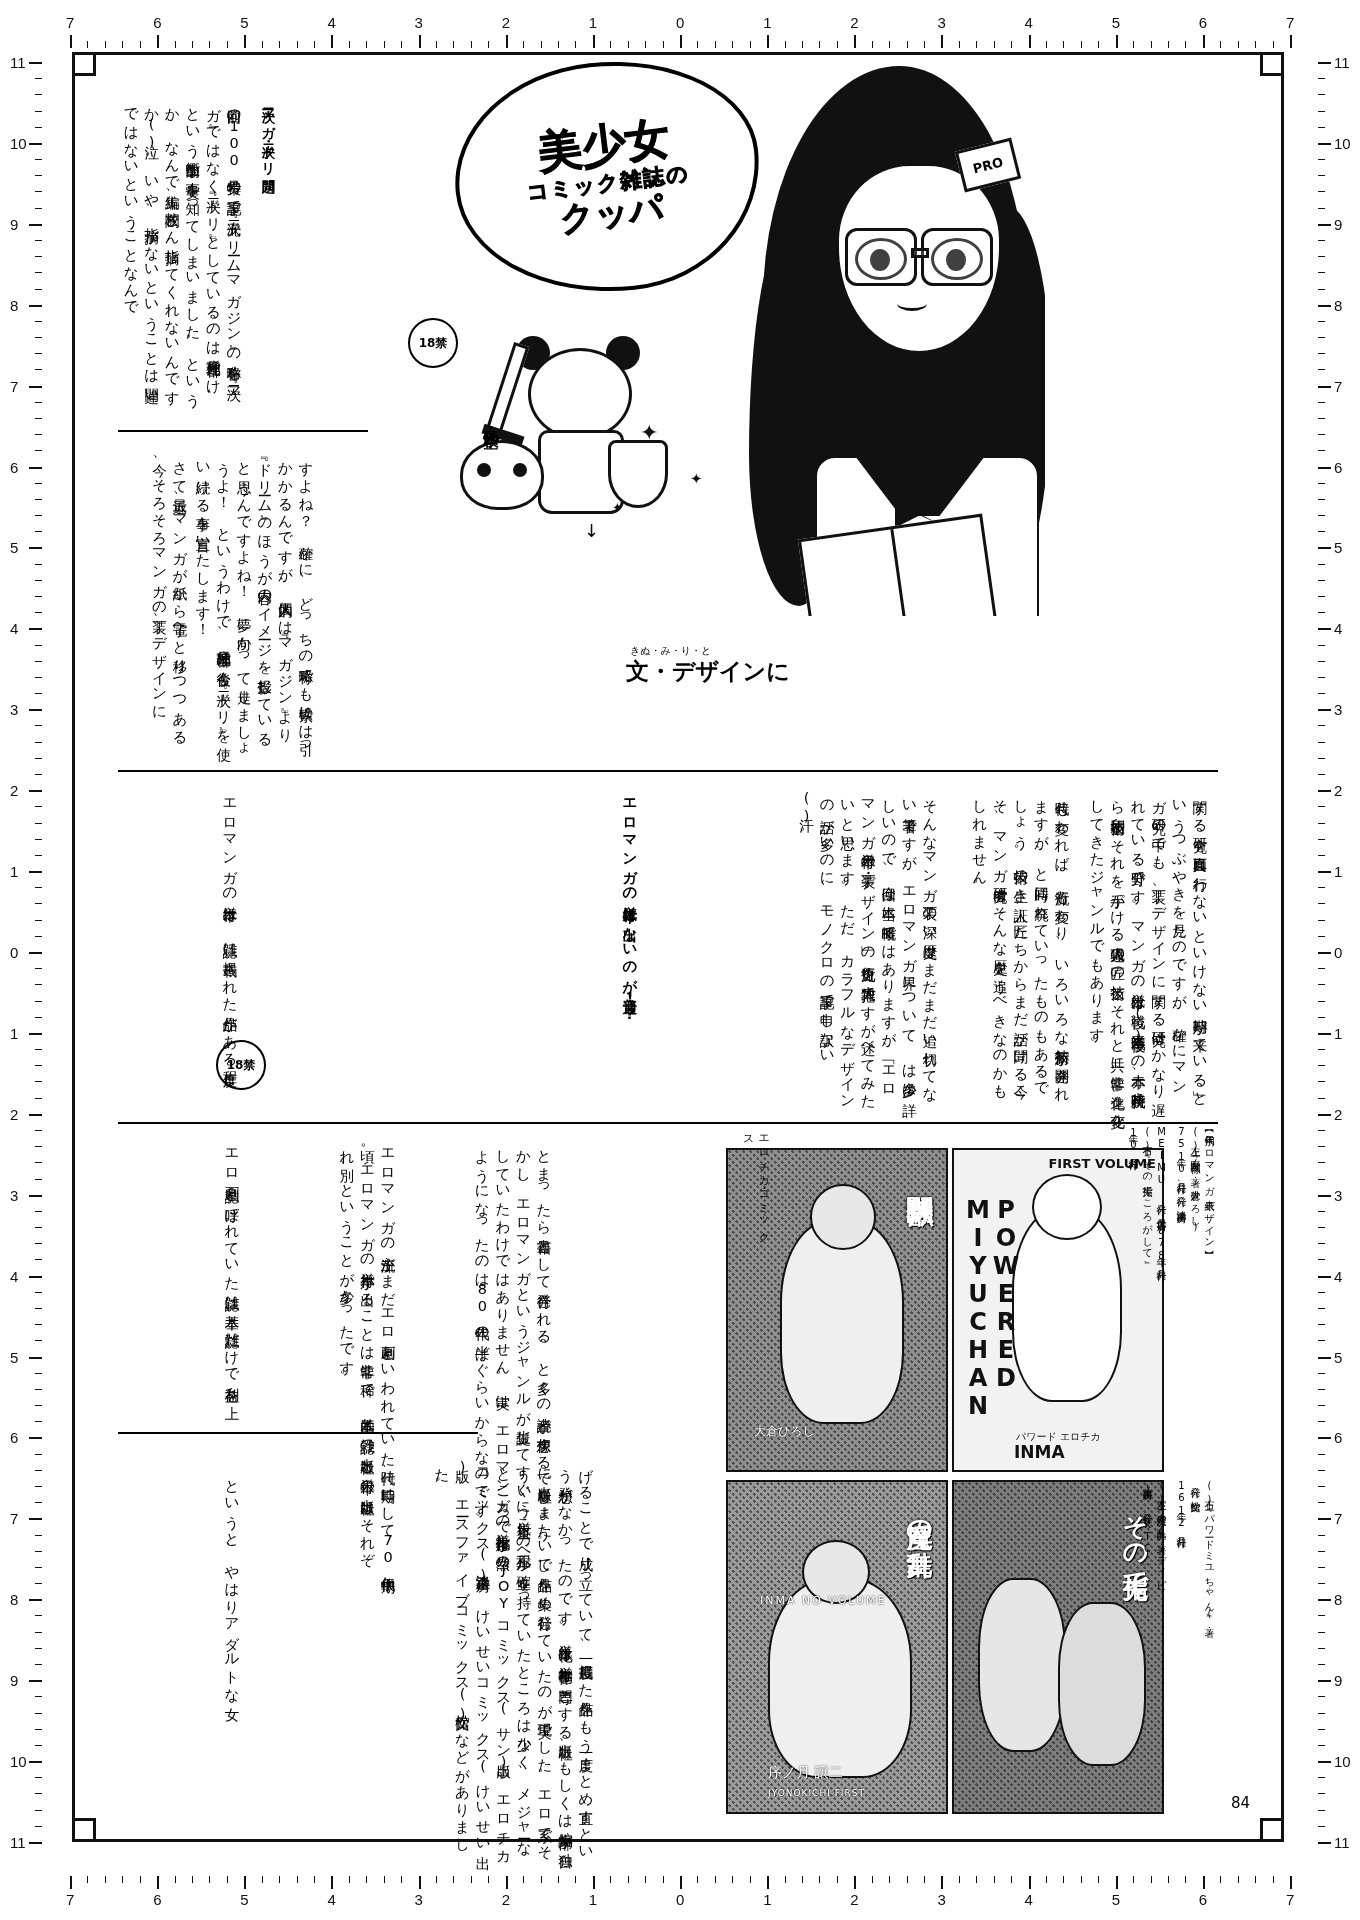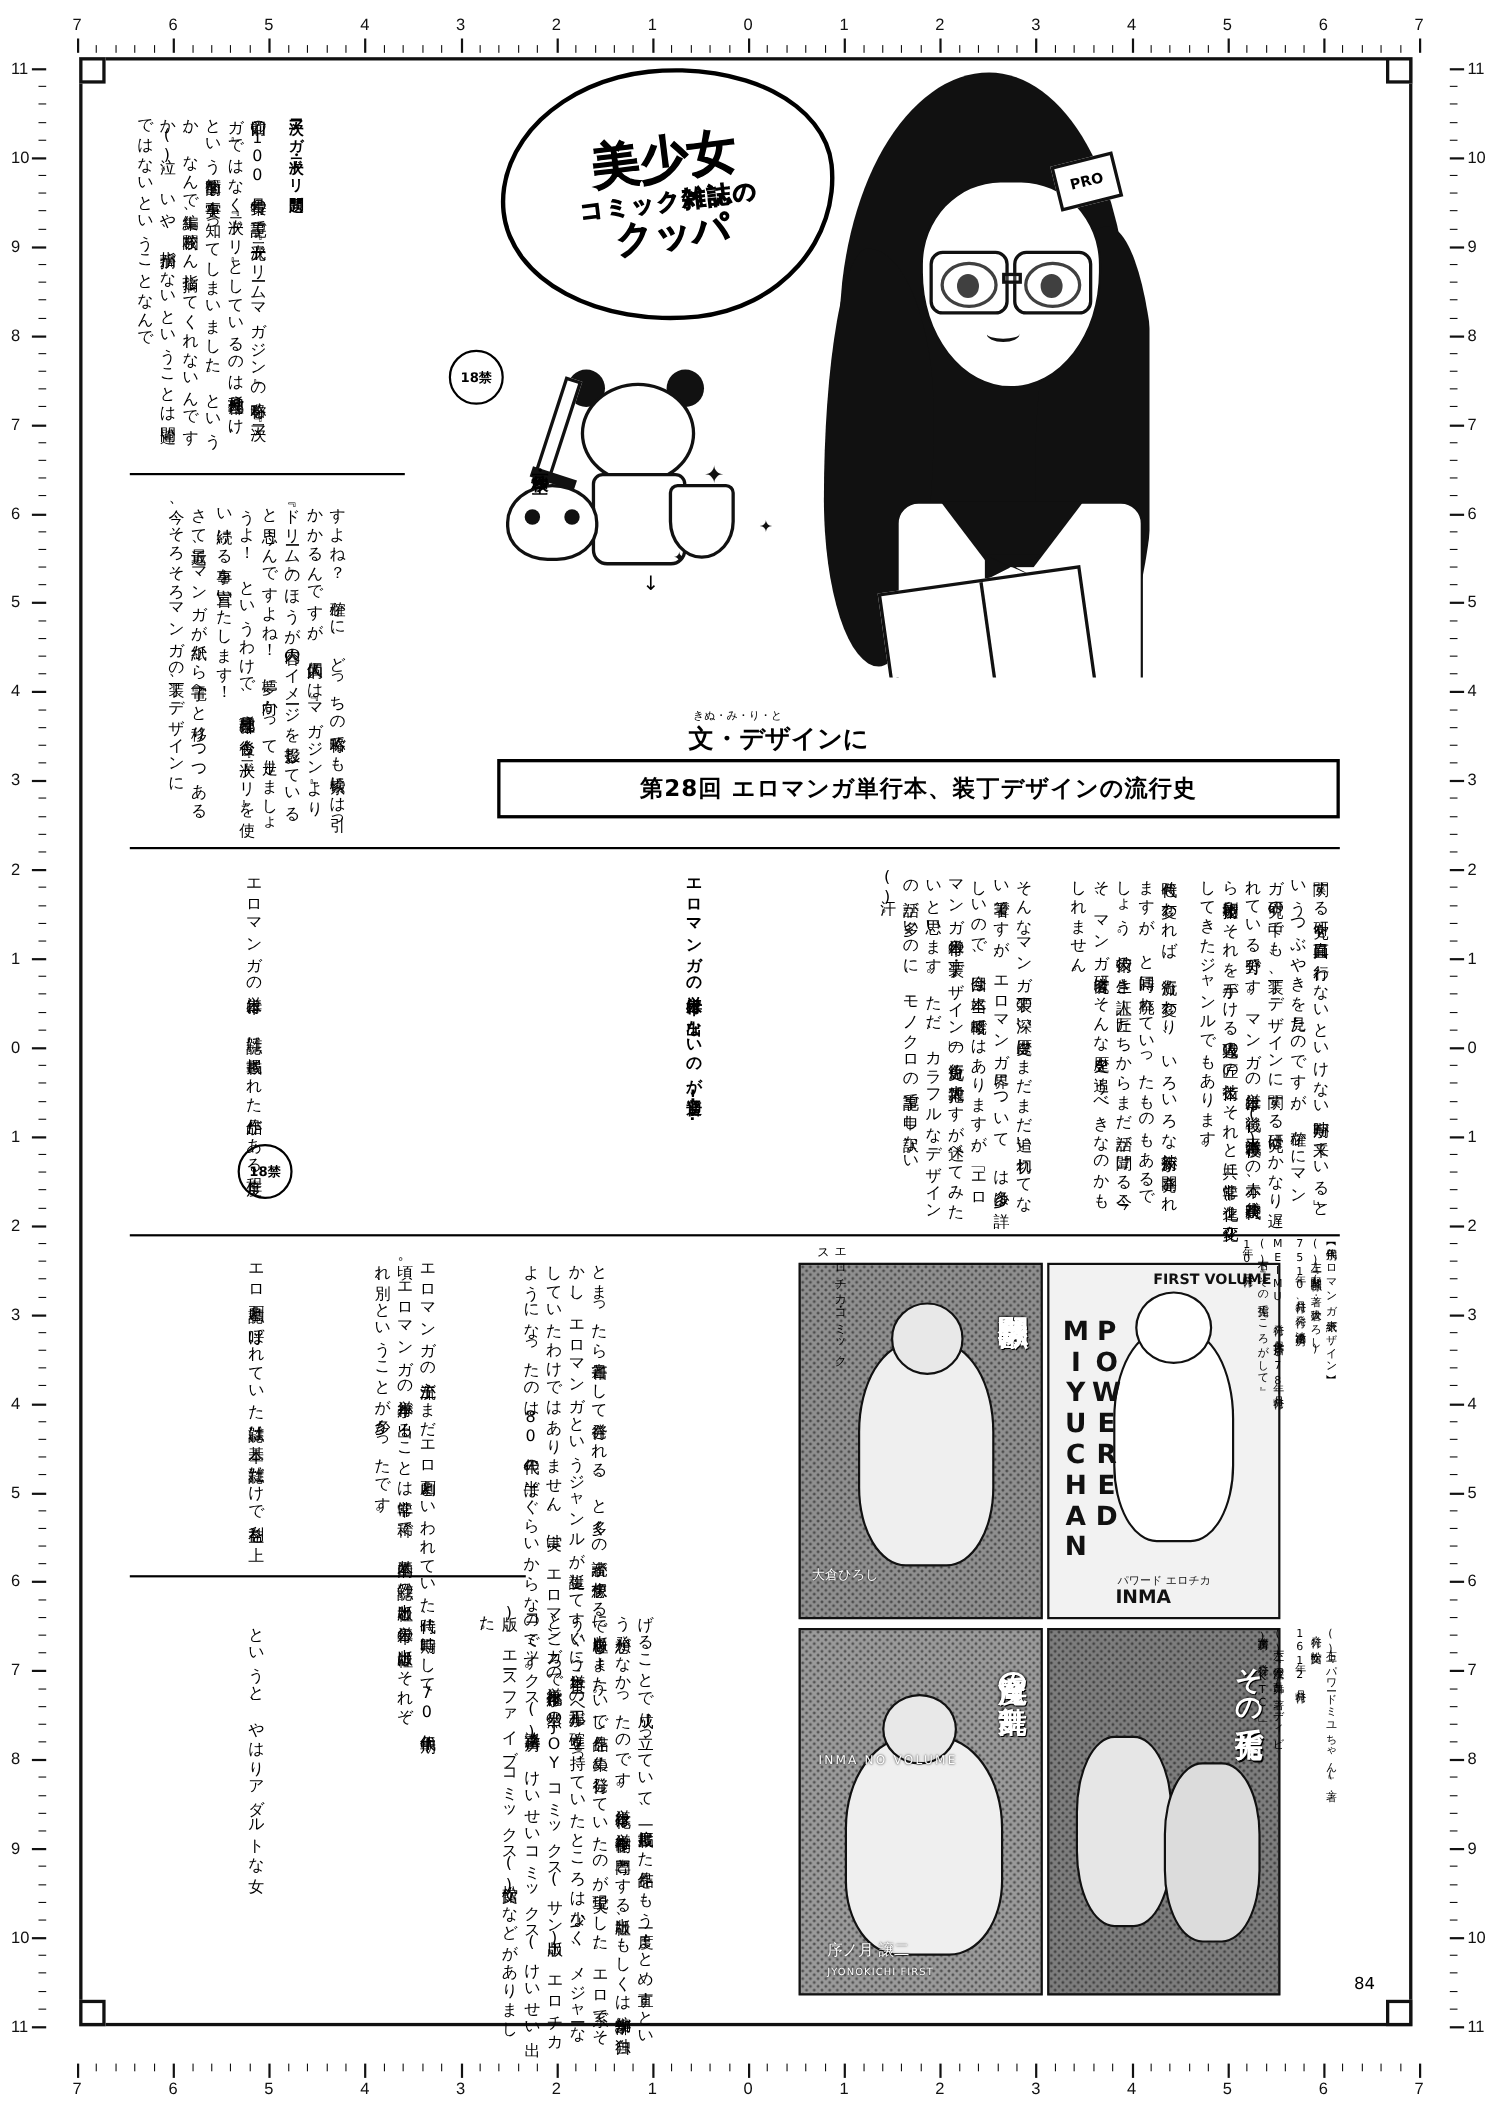--- a/index.html
+++ b/index.html
@@ -139,21 +139,21 @@
   .cv-title-dark{color:#111;text-shadow:none;}
   .halftone{
     position:absolute;inset:0;
     background:
       radial-gradient(circle at 25% 25%, rgba(0,0,0,0.85) 18%, transparent 19%),
       radial-gradient(circle at 75% 75%, rgba(0,0,0,0.85) 18%, transparent 19%);
     background-size:7px 7px;
     opacity:0.55;
   }
   .fig{position:absolute;background:#fff;border:2px solid #111;border-radius:50%;}
-  .smallcap{position:absolute;font-size:10px;color:#fff;text-shadow:0 0 2px #000;}
+  .smallcap{position:absolute;font-size:10px;color:#fff;text-shadow:0 0 2px #000;margin-left:16px;}
   .pagenum{position:absolute;right:24px;bottom:16px;font-size:15px;}
 </style>
 </head>
 <body>
 
 <div class="page">
 
   <div class="ruler ruler-top" id="rt">
       <div class="tick" style="left: 70px; width: 2px; height: 13px; top: 21px;"></div>
       <div class="rnum" style="left: 66px; top: 0px;">7</div>
@@ -664,23 +664,20 @@
   </div>
   <div class="sparkle" style="left:640px;top:420px;">✦</div>
   <div class="sparkle" style="left:690px;top:470px;font-size:15px;">✦</div>
   <div class="sparkle" style="left:612px;top:500px;font-size:13px;">✦</div>
 
   <div class="credit vt f16 bold" style="left:480px;top:418px;height:96px;">画・枝空</div>
   <div class="arrow-dn" style="left:584px;top:520px;">↓</div>
   <div class="credit f10" style="left:630px;top:644px;">きぬ・み・り・と</div>
   <div class="credit bold" style="left:626px;top:656px;font-size:23px;">文・デザインに</div>
 
-  <div class="subtitle-bar">
-    <span>第28回 エロマンガ単行本、装丁デザインの流行史</span>
-  </div>
 
   <div class="divider" style="left:118px;top:430px;width:250px;height:2px;"></div>
   <div class="divider" style="left:118px;top:770px;width:1100px;height:2px;"></div>
   <div class="divider" style="left:118px;top:1122px;width:1100px;height:2px;"></div>
   <div class="divider" style="left:118px;top:1432px;width:360px;height:2px;"></div>
 
   <div class="col vt f14 bold" style="left:252px;top:98px;height:300px;width:26px;">二次マガ・二次ドリ問題</div>
   <div class="col vt f15" style="left:196px;top:98px;height:315px;width:48px;">前回の100号特集の記事で『二次元ドリームマガジン』の略称を『二次マガ』ではなく『二次ドリ』としているのは稀見理都だけ、という衝撃的な事実を知ってしまいました。というか、なんで編集、校閲さん指摘してくれないんですか(泣)。いや、指摘がないということは間違いではないということなんで</div>
   <div class="col vt f15" style="left:122px;top:98px;height:315px;width:68px;"></div>
   <div class="col vt f15" style="left:196px;top:452px;height:300px;width:120px;">すよね？　確かに、どっちの略称でも検索には引っかかるんですが、個人的には『マガジン』より『ドリーム』のほうが内容のイメージを投影していると思うんですよね！　夢に向かって走りましょうよ！　というわけで、稀見理都は今後も『二次ドリ』を使い続ける事を宣言いたします！</div>

